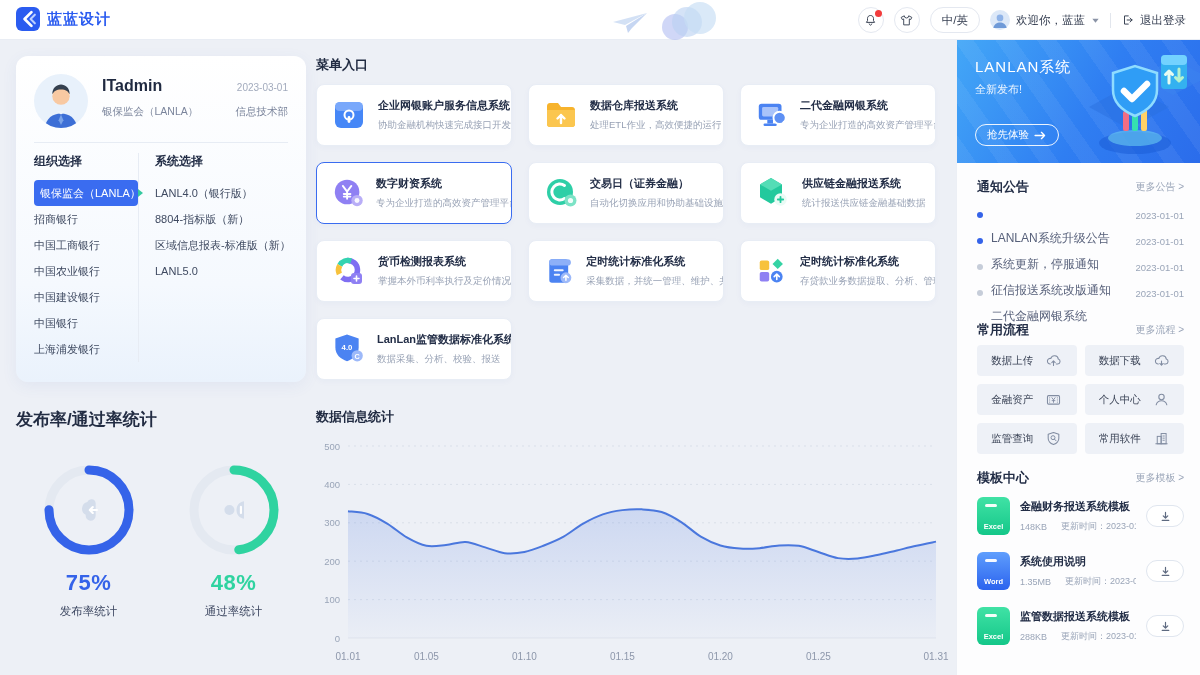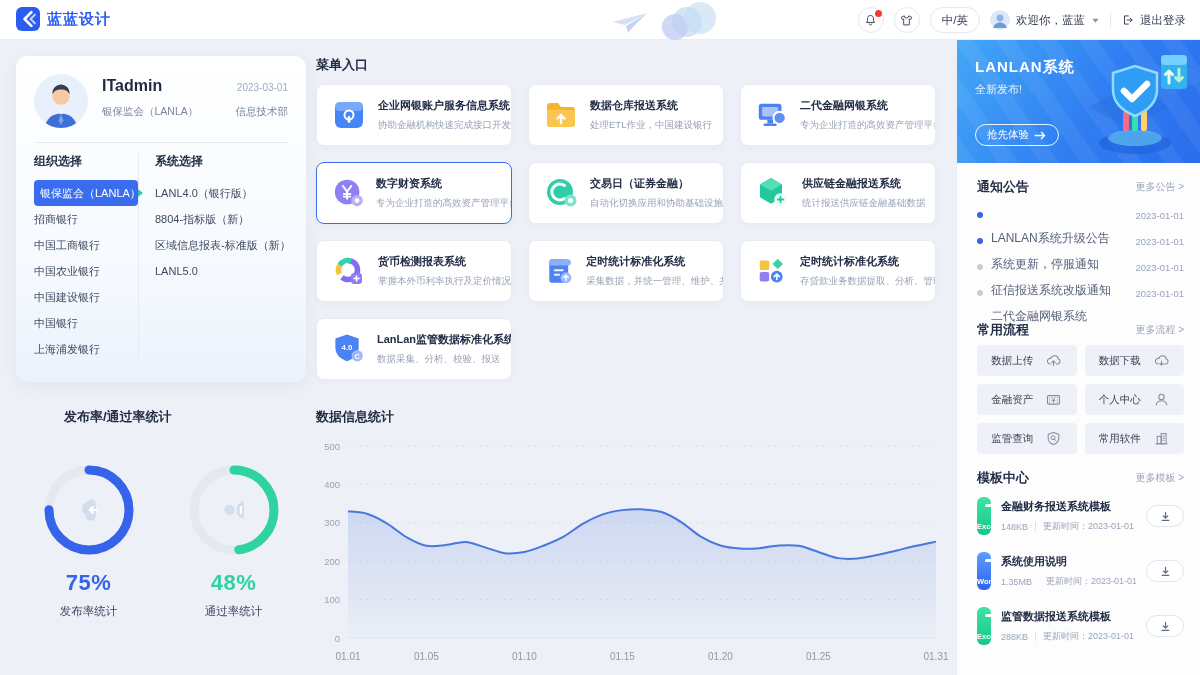--- a/index.html
+++ b/index.html
@@ -47,21 +47,21 @@
   .sel-col-right { flex:1; border-left:1px solid #e7ecf4; padding-left:16px; }
   .sel-label { font-size:12px; font-weight:bold; color:#232e47; margin-bottom:10px; }
   .org-item { position:relative; height:26px; line-height:26px; font-size:11px; color:#3f4a61;
     margin-bottom:0; cursor:pointer; white-space:nowrap; }
   .org-item.selected { background:#3a6cf0; color:#fff; border-radius:4px; padding:0 6px; width:104px; }
   .org-item.selected::after { content:""; position:absolute; right:-5px; top:9px;
     border-top:4px solid transparent; border-bottom:4px solid transparent; border-left:5px solid #35c9a0; }
   .sys-item { height:26px; line-height:26px; font-size:11px; color:#3f4a61; cursor:pointer; white-space:nowrap; }
 
   
-  .stats-title { position:absolute; left:16px; top:408px; font-size:13px; font-weight:bold; color:#222c43;margin-left:48px; }
+  .stats-title { position:absolute; left:16px; top:408px; font-size:17px; font-weight:bold; color:#222c43; }
   .donuts { position:absolute; left:16px; top:462px; width:290px; display:flex; }
   .donut { width:145px; display:flex; flex-direction:column; align-items:center; }
   .ring-wrap { position:relative; width:96px; height:96px; }
   .ring-wrap svg { transform:rotate(-90deg); }
   .center-icon-box { position:absolute; left:33px; top:33px; width:30px; height:30px; }
   .donut-value { font-size:22px; font-weight:bold; margin-top:12px; letter-spacing:.5px; }
   .donut-label { font-size:11.5px; color:#3c4660; margin-top:8px; }
 
   
   .menu-title { position:absolute; left:316px; top:56px; font-size:13px; font-weight:bold; color:#222c43; }
@@ -79,39 +79,39 @@
   #chart { position:absolute; left:310px; top:428px; }
 
   
   .sidebar { position:absolute; left:956px; top:40px; width:244px; height:635px; background:#fdfdfe;
     border-left:1px solid #eceff5; }
   .banner { position:relative; width:244px; height:123px; overflow:hidden; cursor:pointer;
     background:linear-gradient(120deg,#43a7f7 0%,#2f7ef2 55%,#2b6ceb 100%); }
   .banner::before { content:""; position:absolute; inset:0;
     background:repeating-linear-gradient(55deg, rgba(255,255,255,.06) 0 16px, transparent 16px 34px); }
   .banner-illus { position:absolute; right:0px; bottom:0px; }
-  .banner-title { position:absolute; left:18px; top:18px; font-size:15px; font-weight:bold; color:#fff; letter-spacing:1px; }
+  .banner-title { position:absolute; left:18px; top:18px; font-size:15px; font-weight:normal; color:#fff; letter-spacing:1px; }
   .banner-sub { position:absolute; left:18px; top:42px; font-size:11px; color:#eaf4ff; }
   .banner-cta { position:absolute; left:18px; top:84px; height:22px; padding:0 11px; border:1px solid rgba(255,255,255,.9);
     border-radius:11px; font-size:10.5px; color:#fff; display:flex; align-items:center; gap:5px; cursor:pointer; }
   .side-body { padding:0 16px 0 20px; }
   .side-header { display:flex; justify-content:space-between; align-items:center; margin-top:15px; margin-bottom:6px; }
   .side-header h3 { font-size:13px; font-weight:bold; color:#232e47; }
   .more-link { font-size:10px; color:#9aa5b8; cursor:pointer; }
   .notice-item { display:flex; align-items:center; height:26px; cursor:pointer; }
   .notice-dot { width:6px; height:6px; border-radius:50%; background:#c6cdd9; margin-right:8px; flex:none; }
   .notice-dot.active { background:#3563e9; }
   .notice-text { flex:1; font-size:12px; color:#57607a; white-space:nowrap; overflow:hidden;margin-top:46px; }
   .notice-date { font-size:9.5px; color:#9aa5b8; margin-left:6px; }
   .flow-grid { display:grid; grid-template-columns:1fr 1fr; gap:8px; margin-top:4px; }
   .flow-btn { height:31px; background:#eef1f7; border-radius:4px; display:flex; align-items:center;
     justify-content:center; gap:12px; cursor:pointer; }
   .flow-btn span { font-size:10.5px; color:#3a4356; }
   .tpl-item { display:flex; align-items:center; gap:10px; height:46px; margin-bottom:9px; }
-  .doc-icon { position:relative; width:14px; height:38px; border-radius:6px; flex:none; }
+  .doc-icon { position:relative; width:33px; height:38px; border-radius:6px; flex:none; }
   .doc-icon.excel { background:linear-gradient(180deg,#40e2a5,#14c789); }
   .doc-icon.word { background:linear-gradient(180deg,#5f9efd,#2b63ee); }
   .doc-icon::before { content:""; position:absolute; left:8px; top:7px; width:12px; height:3px;
     border-radius:2px; background:rgba(255,255,255,.95); }
   .doc-label { position:absolute; left:0; right:0; bottom:4px; text-align:center; font-size:7.5px;
     color:#fff; font-weight:bold; }
   .tpl-mid { flex:1; overflow:hidden; }
   .tpl-title { font-size:11px; font-weight:bold; color:#232e47; white-space:nowrap; margin-bottom:6px; }
   .tpl-meta { display:flex; align-items:center; font-size:9px; color:#9aa5b8; white-space:nowrap; }
   .tpl-sep { width:1px; height:9px; background:#dde2ea; margin:0 7px; }
@@ -421,21 +421,21 @@
         <div class="mc-title">企业网银账户服务信息系统</div>
         <div class="mc-desc">协助金融机构快速完成接口开发</div>
       </div>
     </div>
       <div class="menu-card">
       <svg width="36" height="36" viewBox="0 0 36 36">
           <use href="#i-folder"></use>
         </svg>
       <div class="mc-text">
         <div class="mc-title">数据仓库报送系统</div>
-        <div class="mc-desc">处理ETL作业，中国建设银行</div>
+        <div class="mc-desc">处理ETL作业，高效便捷的运行</div>
       </div>
     </div>
       <div class="menu-card">
       <svg width="36" height="36" viewBox="0 0 36 36">
           <use href="#i-monitor"></use>
         </svg>
       <div class="mc-text">
         <div class="mc-title">二代金融网银系统</div>
         <div class="mc-desc">专为企业打造的高效资产管理平台</div>
       </div>

